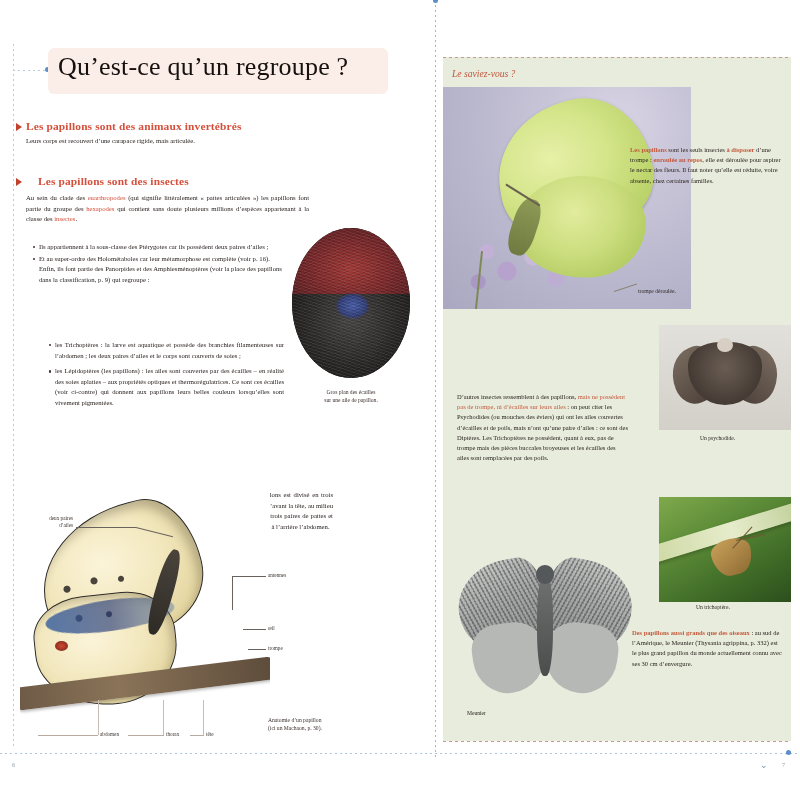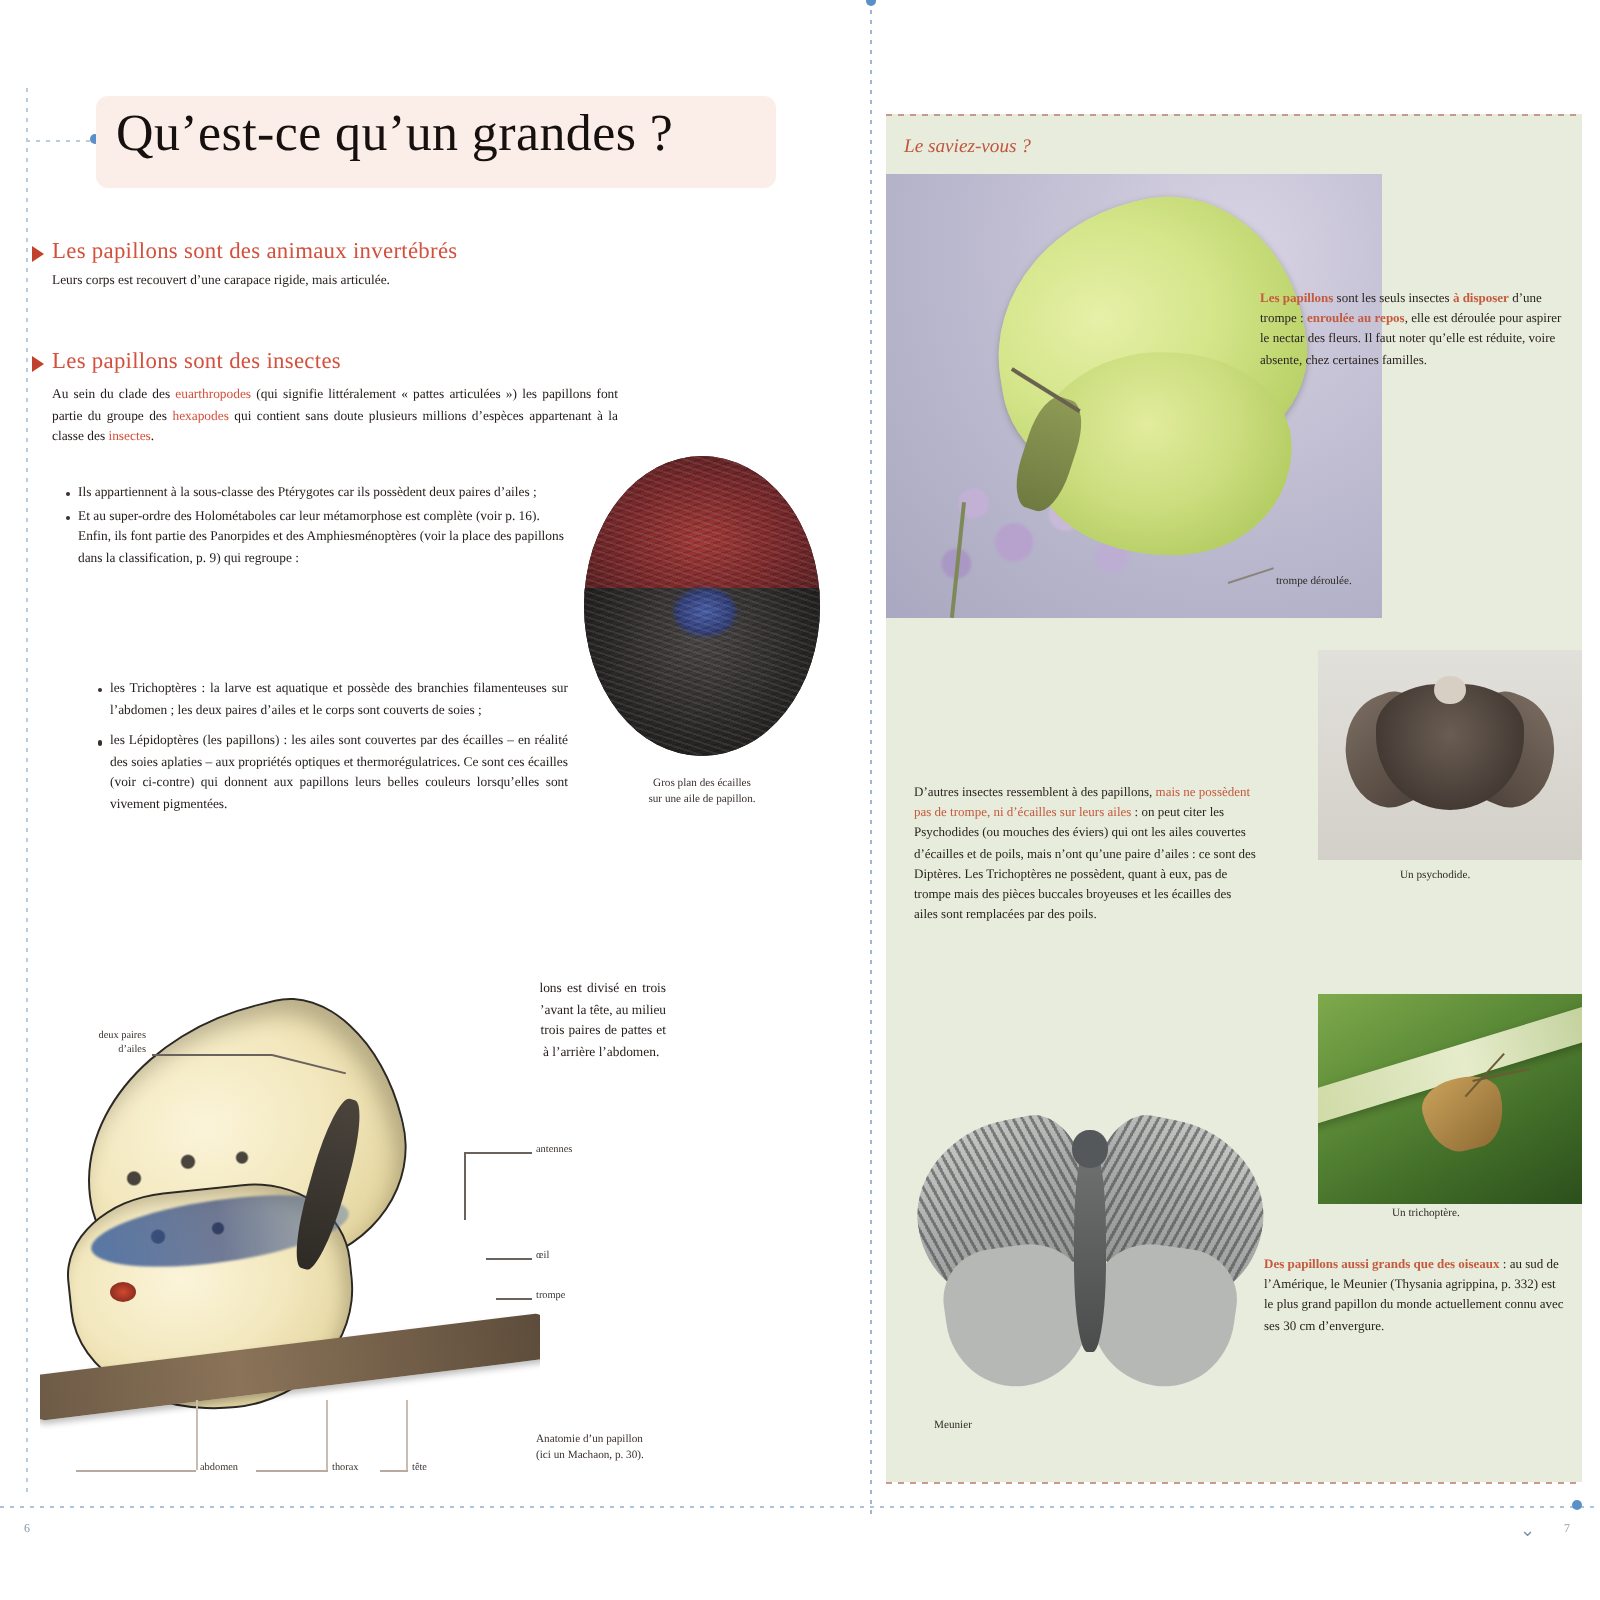--- a/index.html
+++ b/index.html
@@ -41,21 +41,21 @@
     background:#fbeee8;border-radius:6px;
   }
   .title-text{
     position:absolute;left:58px;top:52px;width:330px;
     font-size:26px;color:#16110f;letter-spacing:.2px;
     font-family:"Liberation Serif", serif;
   }
 
   
   .h2{
-    position:absolute;font-size:11.4px;color:#d4503c;font-weight:400;
+    position:absolute;font-size:11.4px;color:#d4503c;font-weight:700;
     letter-spacing:.15px;
   }
   .h2-arrow{
     position:absolute;width:0;height:0;
     border-left:6px solid #c2412c;border-top:4px solid transparent;border-bottom:4px solid transparent;
   }
   .body{
     position:absolute;font-size:6.7px;line-height:10.5px;color:#231c19;
     text-align:justify;
   }
@@ -336,28 +336,28 @@
   <div class="spine"></div>
   <div class="guide-left"></div>
   <div class="guide-top-left"></div>
   <div class="dot" style="left:45px;top:67px;"></div>
   <div class="dot" style="left:433px;top:-2px;"></div>
   <div class="hline-bottom"></div>
   <div class="dot" style="left:786px;top:750px;"></div>
   <div class="caret">⌄</div>
 
   <div class="title-band"></div>
-  <div class="title-text">Qu’est-ce qu’un grandes ?</div>
+  <div class="title-text">Qu’est-ce qu’un regroupe ?</div>
 
   <div class="h2-arrow" style="left:16px;top:123px;"></div>
   <div class="h2" style="left:26px;top:120px;">Les papillons sont des animaux invertébrés</div>
   <div class="body" style="left:26px;top:136px;width:300px;">Leurs corps est recouvert d’une carapace rigide, mais articulée.</div>
 
   <div class="h2-arrow" style="left:16px;top:178px;"></div>
-  <div class="h2" style="left:26px;top:175px;">Les papillons sont des insectes</div>
+  <div class="h2" style="left:38px;top:175px;">Les papillons sont des insectes</div>
 
   <div class="body" style="left:26px;top:193px;width:283px;">
     <span>Au sein du clade des </span><span class="hl">euarthropodes</span><span> (qui signifie littéralement « pattes articulées ») les papillons font partie du groupe des </span><span class="hl">hexapodes</span><span> qui contient sans doute plusieurs millions d’espèces appartenant à la classe des </span><span class="hl">insectes</span><span>.</span>
   </div>
 
   <div class="bullets" style="left:26px;top:242px;width:258px;">
     <ul class="tight">
       <li><span>Ils appartiennent à la </span><span class="hl">sous-classe des Ptérygotes</span><span> car ils possèdent deux paires d’ailes ;</span></li>
       <li><span>Et au </span><span class="hl">super-ordre des Holométaboles</span><span> car leur métamorphose est complète (voir p. 16). Enfin, ils font partie des </span><span class="hl">Panorpides</span><span> et des </span><span class="hl">Amphiesménoptères</span><span> (voir la place des papillons dans la classification, p. 9) qui regroupe :</span></li>
     </ul>

